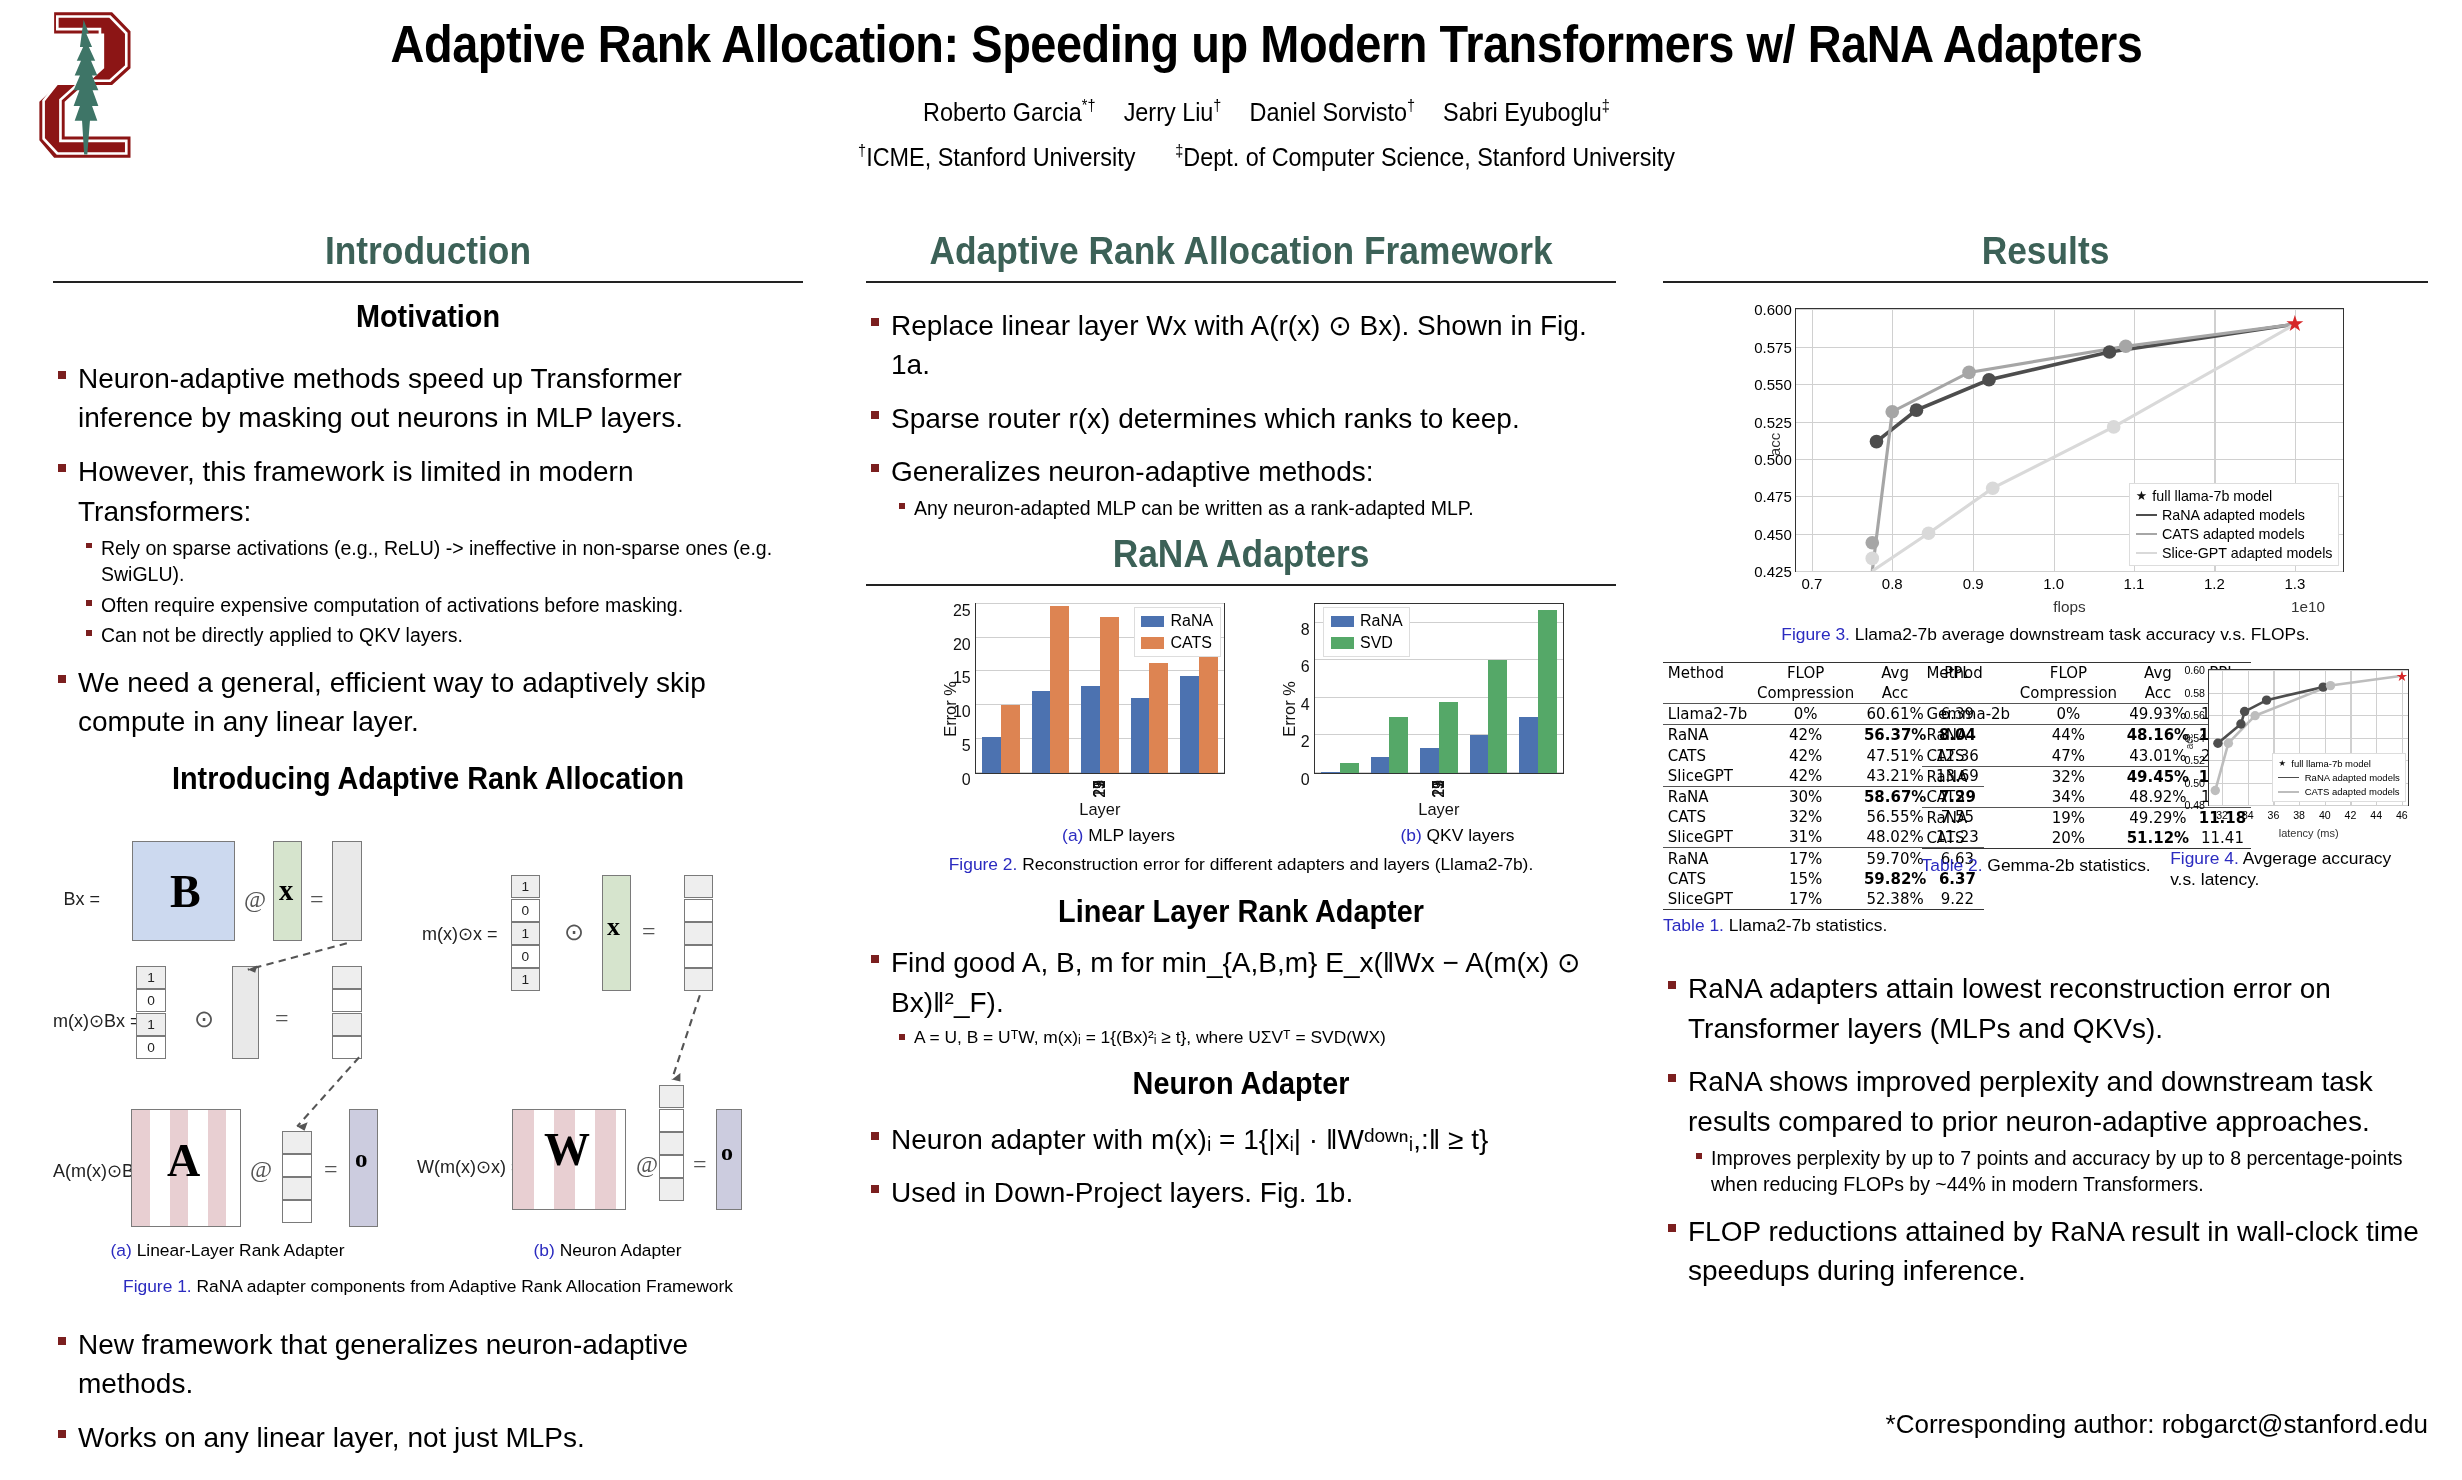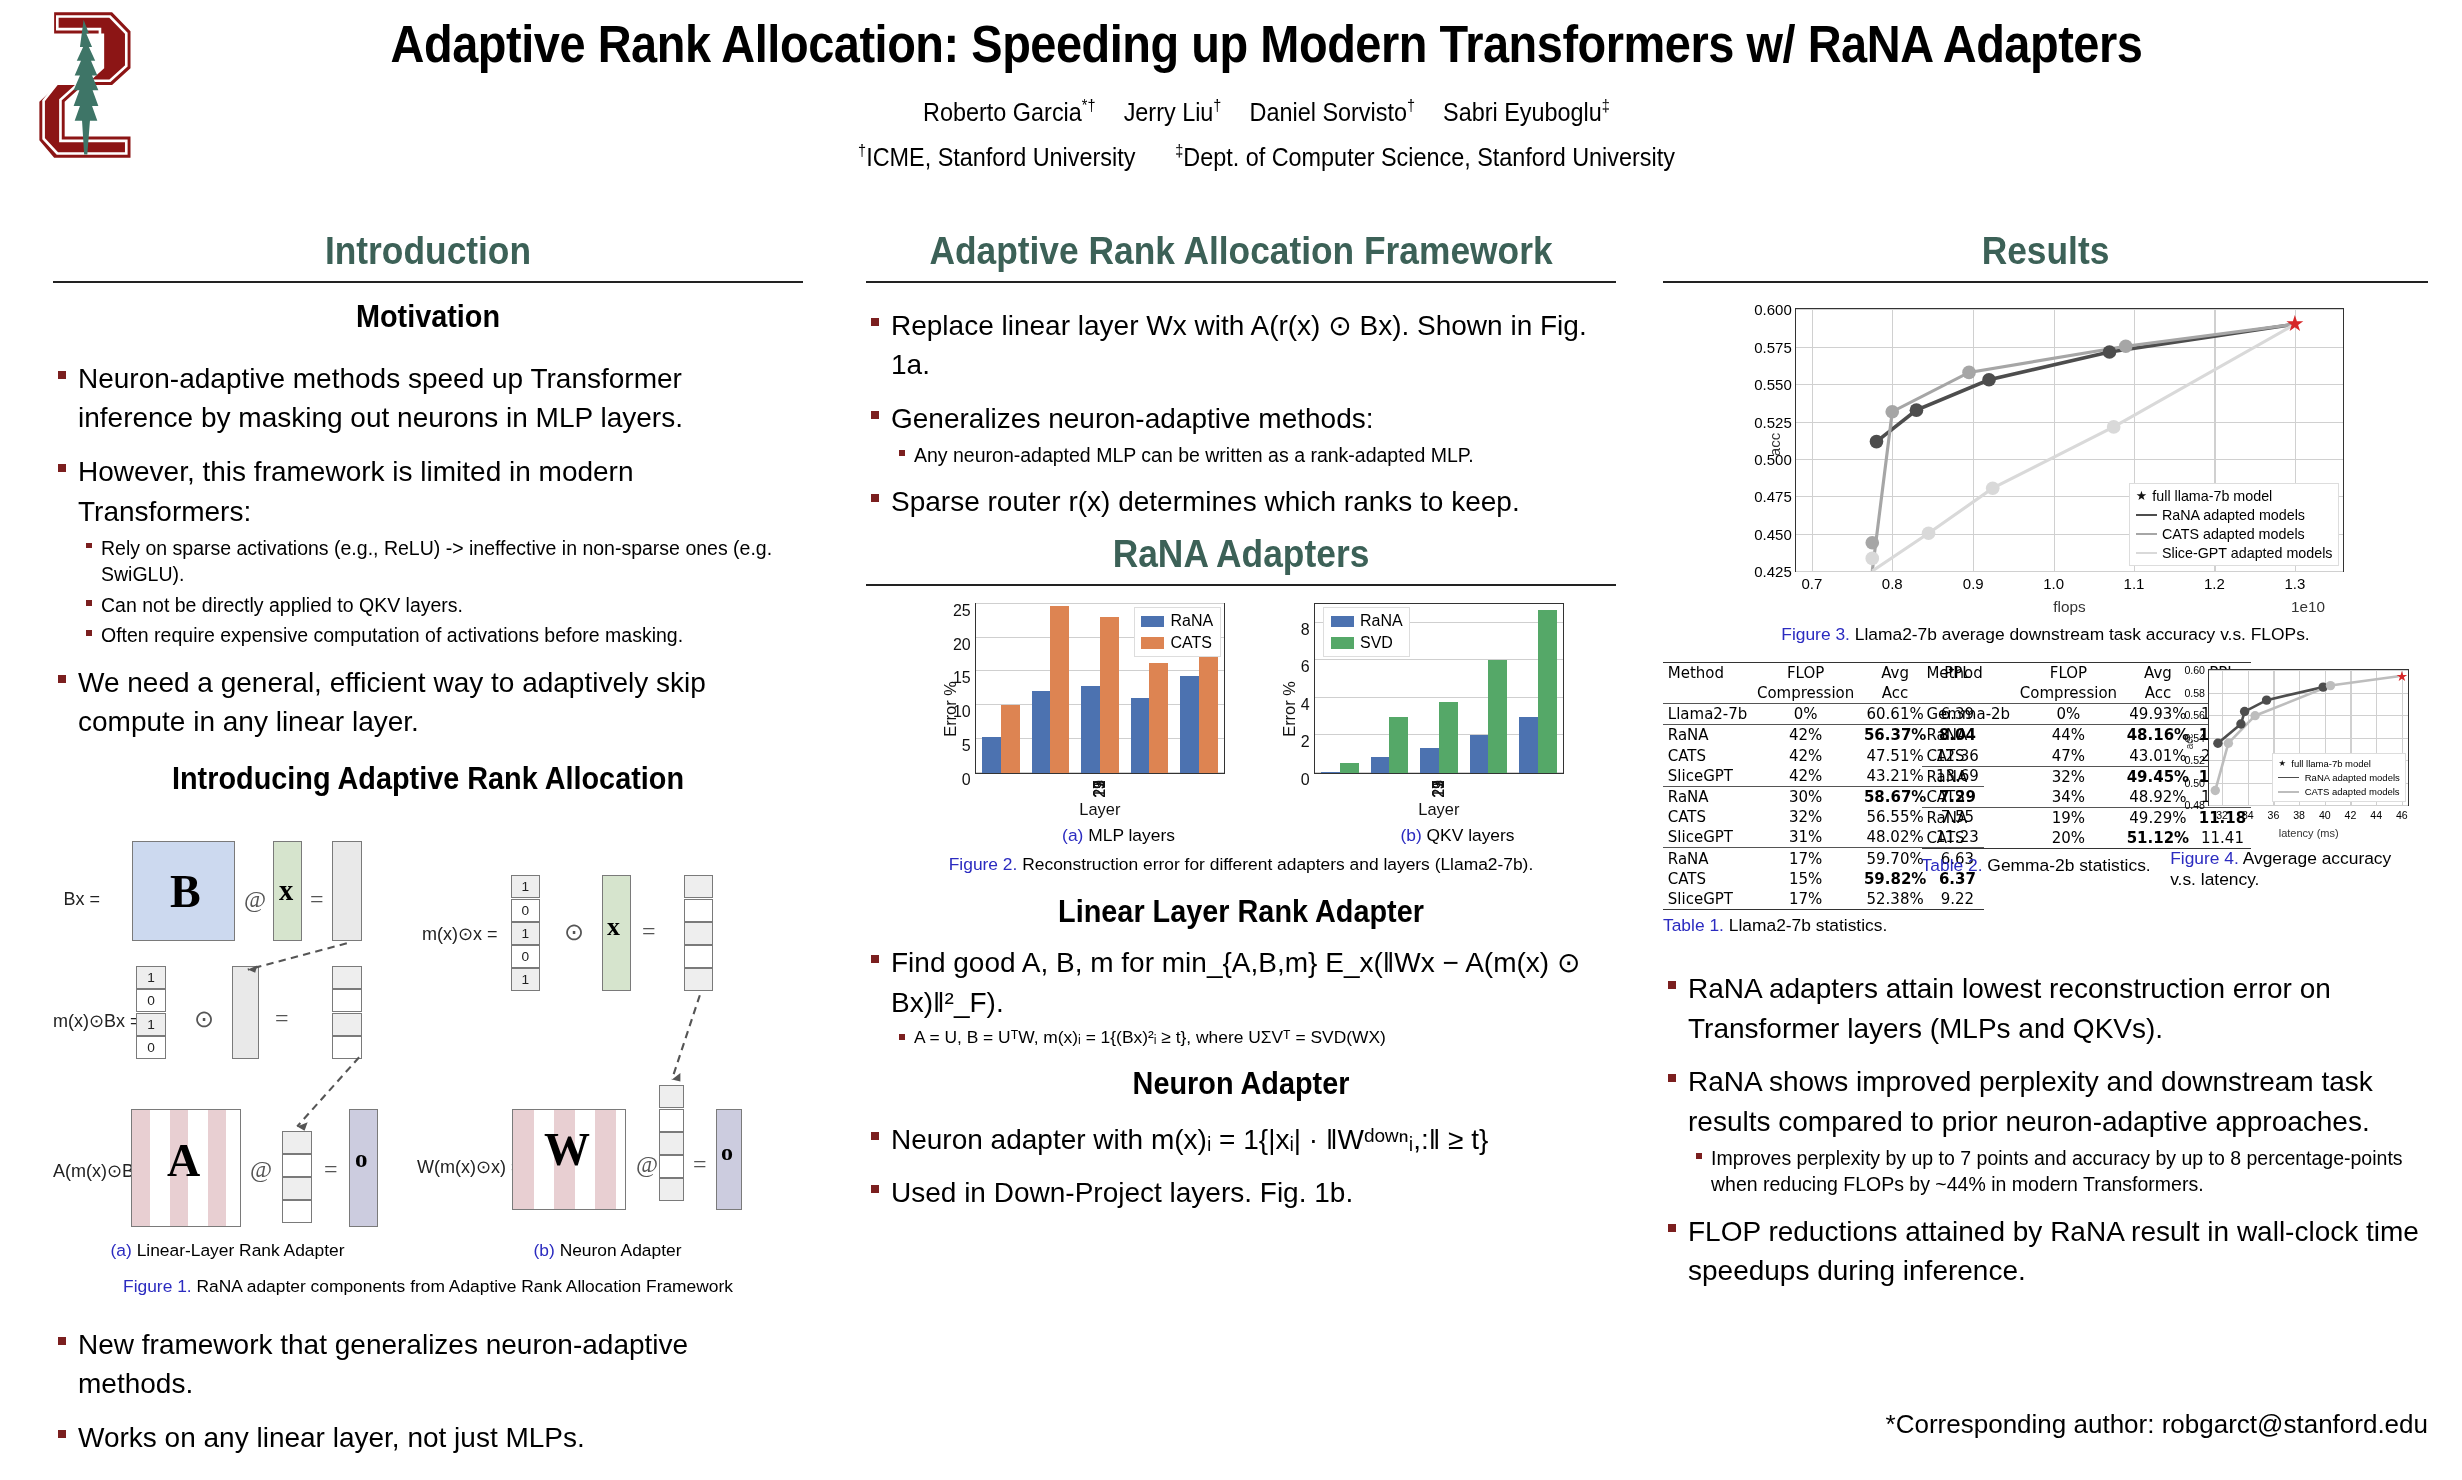--- a/index.html
+++ b/index.html
@@ -181,22 +181,22 @@
     <div class="sec-rule"></div>
 
     <div class="sub-head" style="margin-top:16px">Motivation</div>
 
     <ul class="b" style="margin-top:24px">
       <li>Neuron-adaptive methods speed up Transformer inference by masking out neurons in MLP layers.</li>
       <li>
         <span>However, this framework is limited in modern Transformers:</span>
         <ul class="b2">
           <li>Rely on sparse activations (e.g., ReLU) -&gt; ineffective in non-sparse ones (e.g. SwiGLU).</li>
+          <li>Often require expensive computation of activations before masking.</li>
           <li>Can not be directly applied to QKV layers.</li>
-          <li>Often require expensive computation of activations before masking.</li>
         </ul>
       </li>
       <li style="margin-top:13.7px">We need a general, efficient way to adaptively skip compute in any linear layer.</li>
     </ul>
 
     <div class="sub-head" style="margin-top:19px">Introducing Adaptive Rank Allocation</div>
 
     <div class="fig1" style="margin-top:15px">
 
       <span class="lbl-eq" style="left:10.6px;top:77px">Bx =</span>
@@ -303,27 +303,27 @@
       <li>Avoids activation sparsity, leverages low-rank structure.</li>
     </ul>
   </div>
 
   <div class="col col2">
     <div class="sec-head">Adaptive Rank Allocation Framework</div>
     <div class="sec-rule"></div>
 
     <ul class="b" style="margin-top:23px">
       <li>Replace linear layer Wx with A(r(x) ⊙ Bx). Shown in Fig. 1a.</li>
+      <li>Sparse router r(x) determines which ranks to keep.</li>
       <li>
         <span>Generalizes neuron-adaptive methods:</span>
         <ul class="b2">
           <li>Any neuron-adapted MLP can be written as a rank-adapted MLP.</li>
         </ul>
       </li>
-      <li>Sparse router r(x) determines which ranks to keep.</li>
     </ul>
 
     <div class="sec-head" style="margin-top:9.5px">RaNA Adapters</div>
     <div class="sec-rule"></div>
 
 
     <div class="charts2" style="margin-top:9.5px">
 
       <div class="bchart">
         <div class="ylab">Error %</div>

